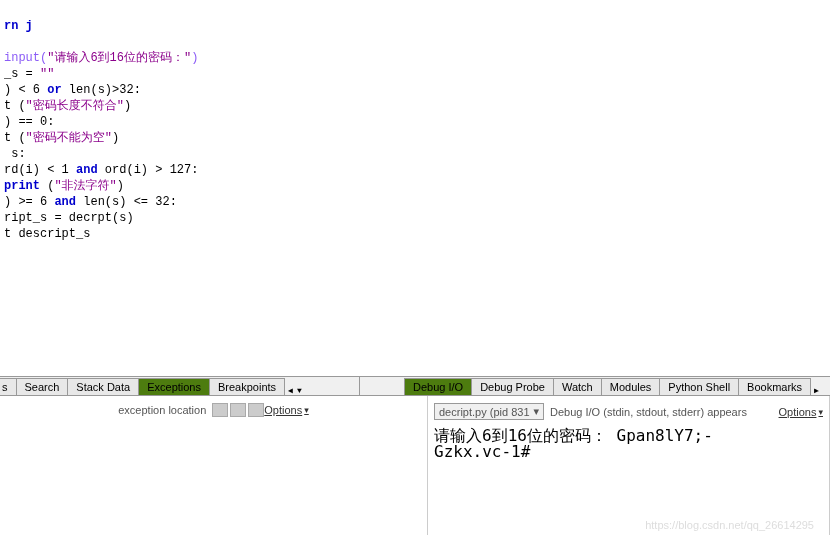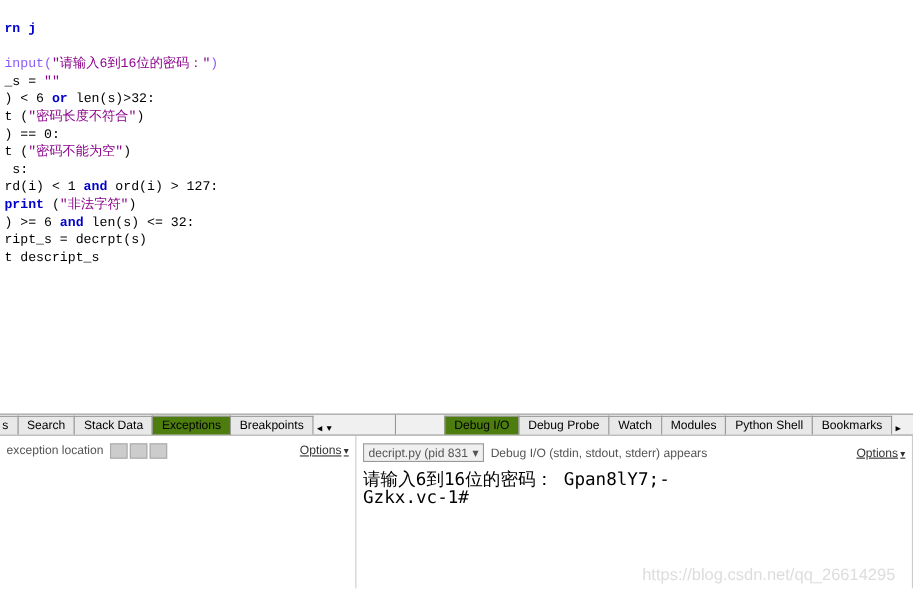--- a/index.html
+++ b/index.html
@@ -80,23 +80,24 @@
       display: flex;
       height: calc(535px - 376px - 20px);
     }
     .panel {
       border-right: 1px solid #ccc;
       padding: 4px;
       font-family: sans-serif;
       font-size: 11px;
     }
     .panel.left {
-      width: 324px;
+      width: 428px;
       display: flex;
       flex-direction: column;
+      align-items: center;
     }
     .panel.right {
       flex: 1;
       display: flex;
       flex-direction: column;
     }
     .panel-header {
       display: flex;
       justify-content: space-between;
       align-items: center;
@@ -144,21 +145,21 @@
       color: #000;
       white-space: pre-wrap;
       line-height: 16px;
     }
     .watermark {
       position: absolute;
       right: 16px;
       bottom: 4px;
       color: #ddd;
       font-family: sans-serif;
-      font-size: 15px;
+      font-size: 11px;
       pointer-events: none;
     }
     .down-tri::after { content: "▾"; font-size: 9px; }
   </style>
 </head>
 <body>
 
 <div class="code-area">
 <span class="code-line"><span class="kw">rn j</span></span>
 <span class="code-line"> </span>

